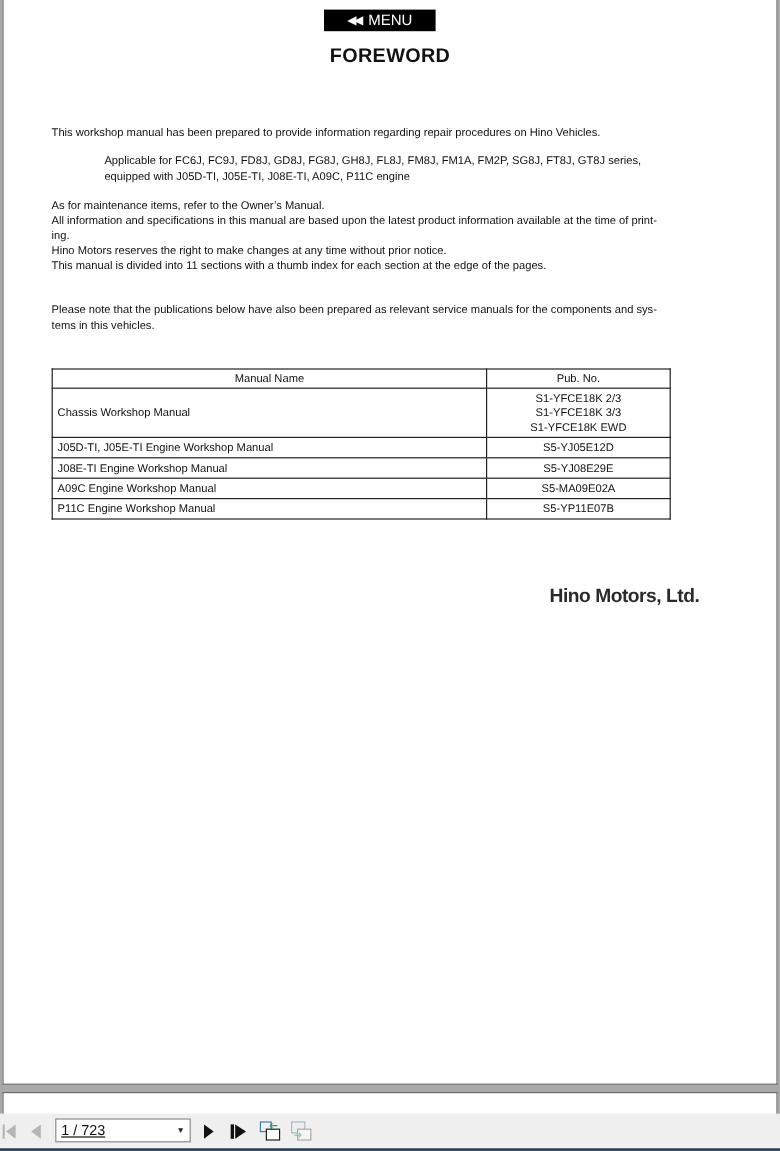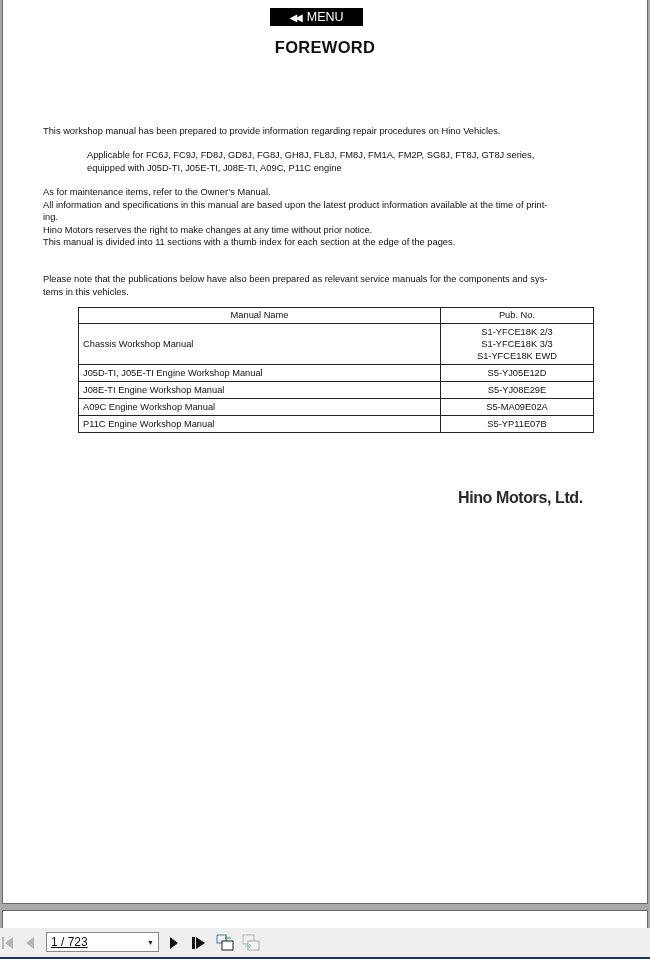--- a/index.html
+++ b/index.html
@@ -23,28 +23,28 @@
   .menu-btn {
     position: absolute; left: 267px; top: 8px; width: 93px; height: 18px;
     background: #000; color: #fff; font-size: 12.5px; font-weight: normal;
     display: flex; align-items: center; justify-content: center; gap: 6px; cursor: pointer;
   }
   .menu-btn .arrows { font-size: 10px; letter-spacing: -2px; }
   .title {
     position: absolute; left: 0; width: 644px; top: 38px; text-align: center;
     font-size: 16.5px; font-weight: bold; letter-spacing: 0.3px;
   }
-  .p { position: absolute; font-size: 9.3px; line-height: 12.5px; white-space: nowrap; margin-top: 21px; }
+  .p { position: absolute; font-size: 9.3px; line-height: 12.5px; white-space: nowrap; }
   .intro { left: 40px; top: 104px; }
   .applicable { left: 84px; top: 128px; }
   .notes { left: 40px; top: 165px; }
   .please { left: 40px; top: 252px; }
   table.manuals {
     position: absolute; left: 40px; top: 307px; width: 516px;
-    border-collapse: collapse; font-size: 9.3px; margin-left: 35px;
+    border-collapse: collapse; font-size: 9.3px;
   }
   table.manuals th, table.manuals td {
     border: 1px solid #222; padding: 0 4px; font-weight: normal; line-height: 12.3px;
   }
   table.manuals th { height: 15px; text-align: center; }
   table.manuals td.name { text-align: left; height: 16px; }
   table.manuals td.pub { text-align: center; width: 144px; }
   table.manuals tr.first td { height: 40px; }
   .logo {
     position: absolute; left: 455px; top: 489px; font-size: 16px; font-weight: bold;

